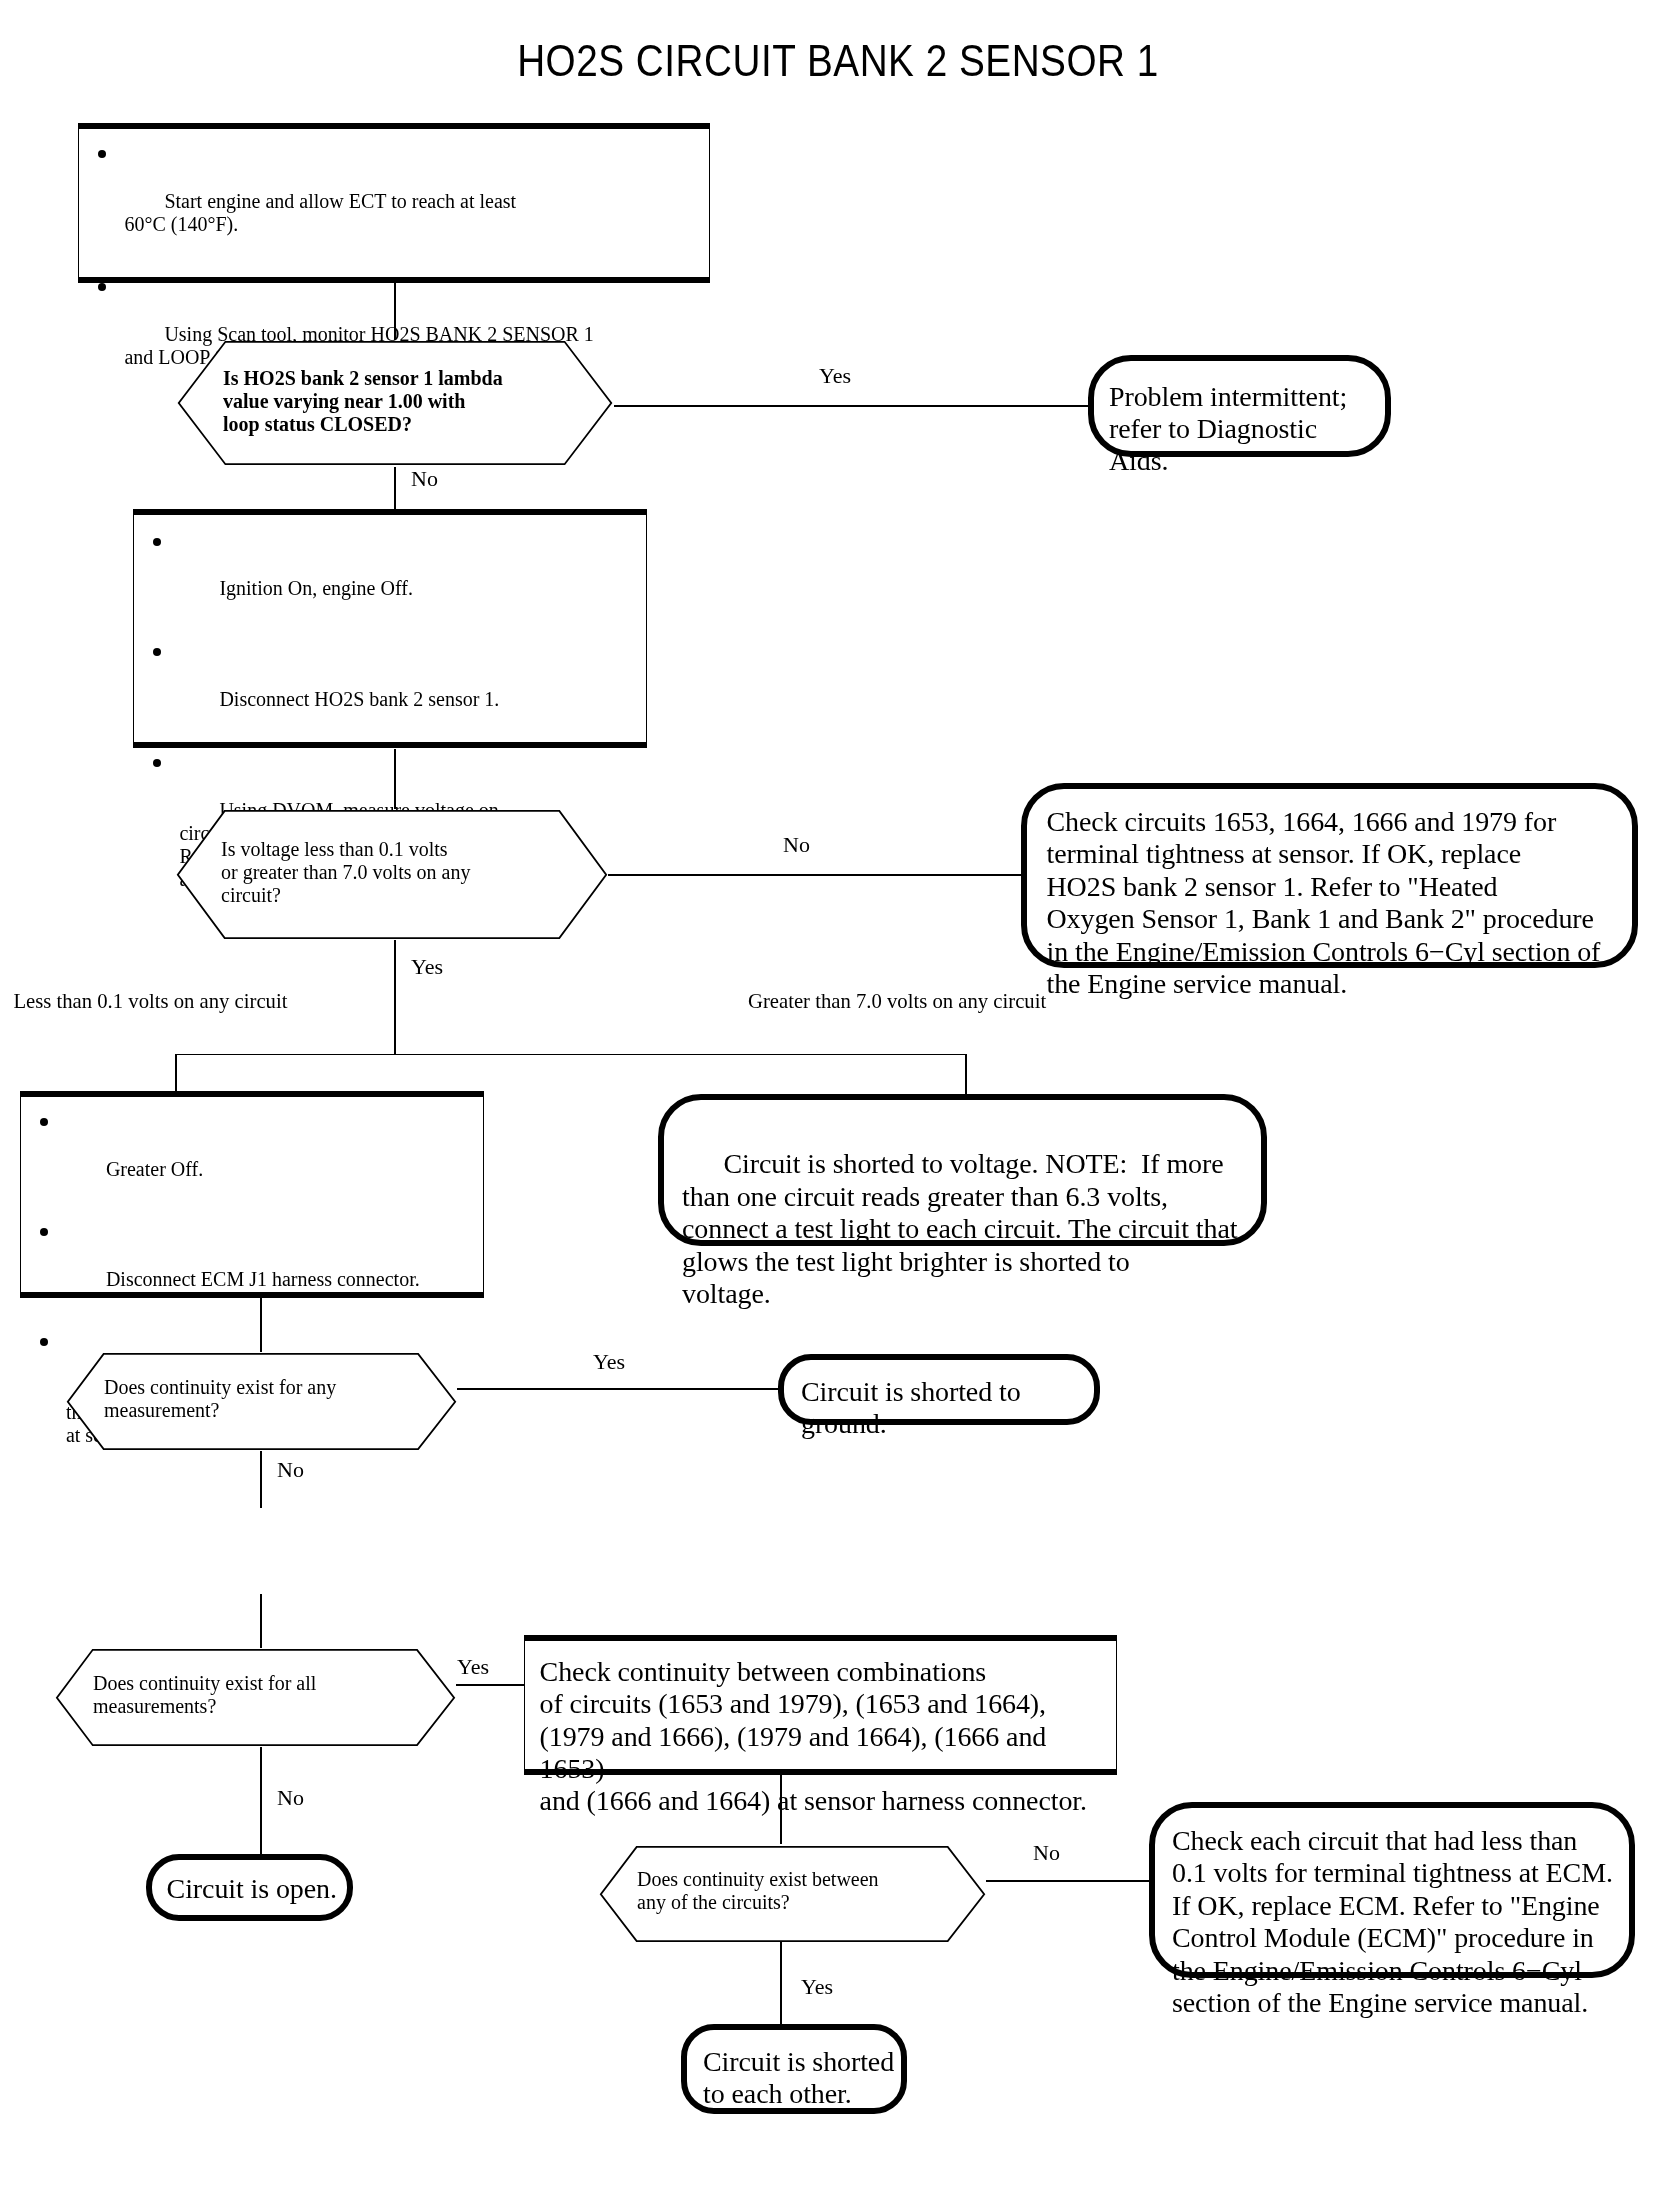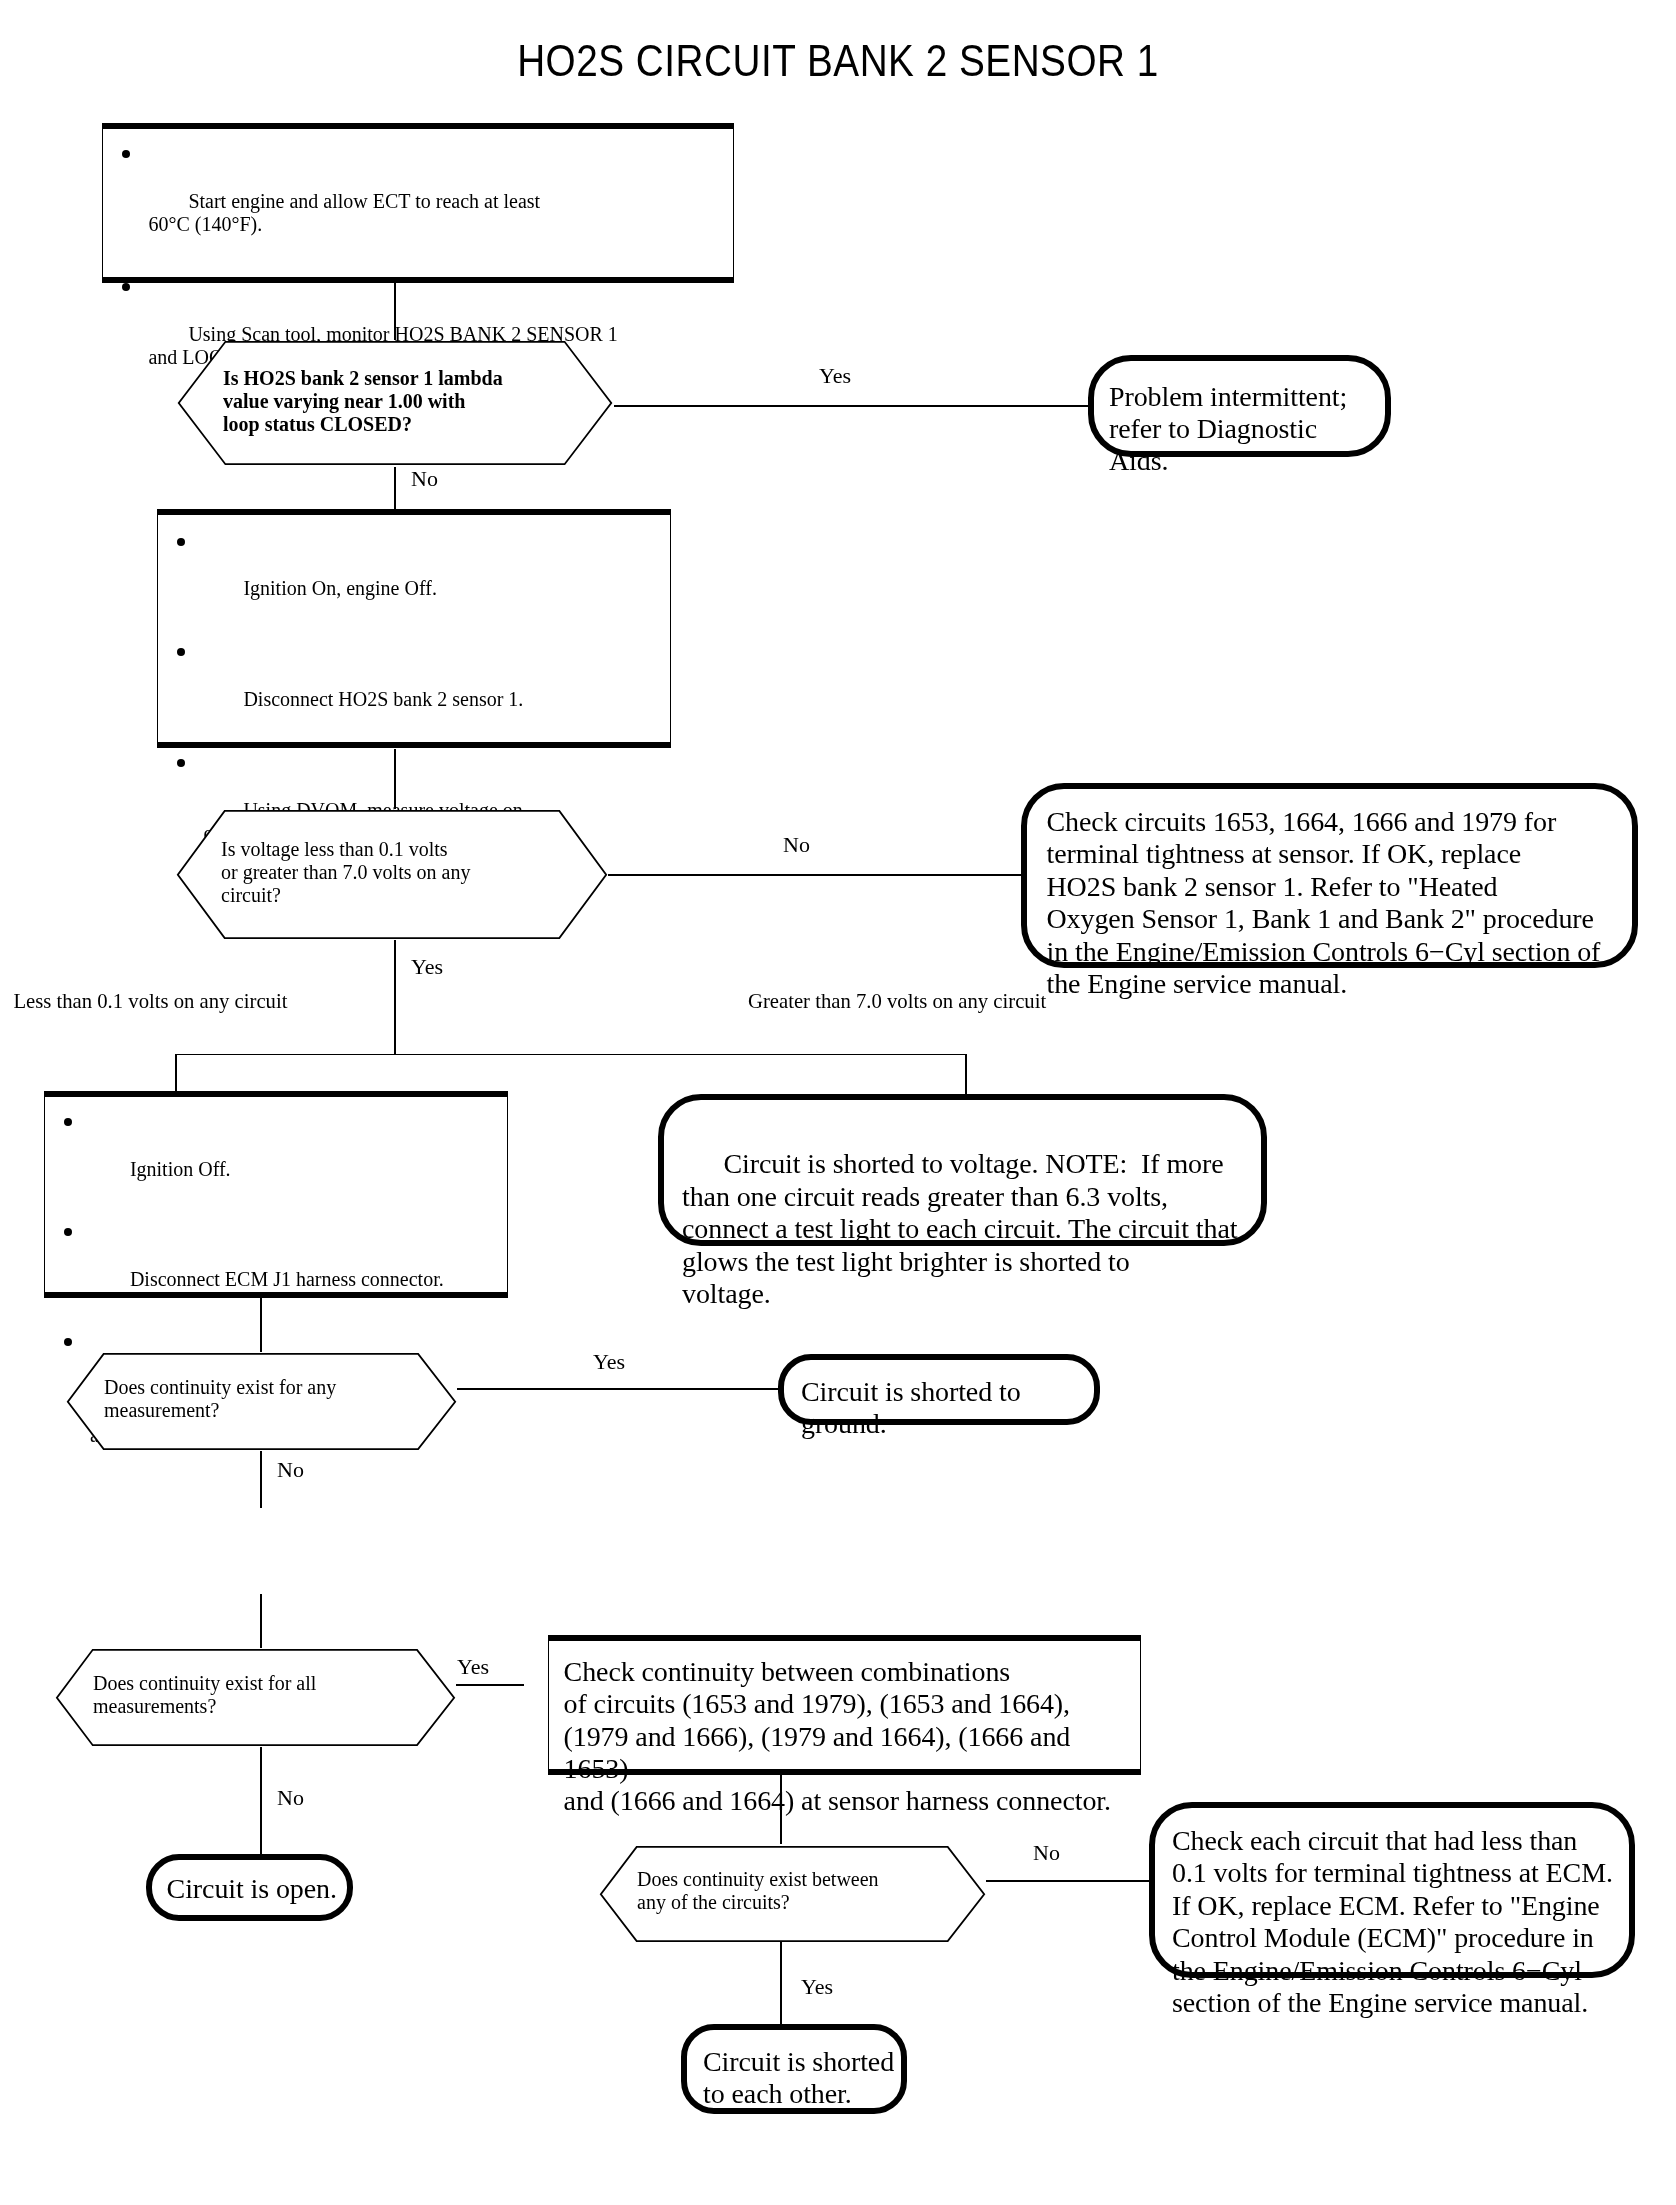--- a/index.html
+++ b/index.html
@@ -13,21 +13,20 @@
   }
   #svg-layer{position:absolute;left:0;top:0;width:1676px;height:2205px;}
 
   .node{position:absolute;box-sizing:border-box;background:#ffffff;}
 
   
   .proc{
     border:1.8px solid #000;
     border-top-width:6.7px;
     border-bottom-width:6.7px;
-    margin-left:24px;
   }
   
   .term{
     border:6.7px solid #000;
     border-radius:43px;
   }
   .term.small{border-radius:33px;}
 
   .txt{
     position:absolute;
@@ -189,21 +188,21 @@
 the Engine service manual.</div>
   </div>
 
   <div class="elabel" style="left:13.4px;top:991px;font-size:20.7px;">Less than 0.1 volts on any circuit</div>
   <div class="elabel" style="left:748px;top:991px;font-size:20.7px;">Greater than 7.0 volts on any circuit</div>
 
   <div class="node proc" style="left:19.5px;top:1091px;width:464px;height:207px;">
     <div class="blist" style="left:13.4px;top:14.6px;width:438px;">
       <div class="bitem">
         <span class="dot"></span>
-        <span>Ignition Off.</span>
+        <span>Greater Off.</span>
       </div>
       <div class="bitem" style="margin-top:17px;">
         <span class="dot"></span>
         <span>Disconnect ECM J1 harness connector.</span>
       </div>
       <div class="bitem" style="margin-top:17px;">
         <span class="dot"></span>
         <span>Check continuity between each circuit
 that has less than 0.1 volts and ground
 at sensor harness connector.</span>

